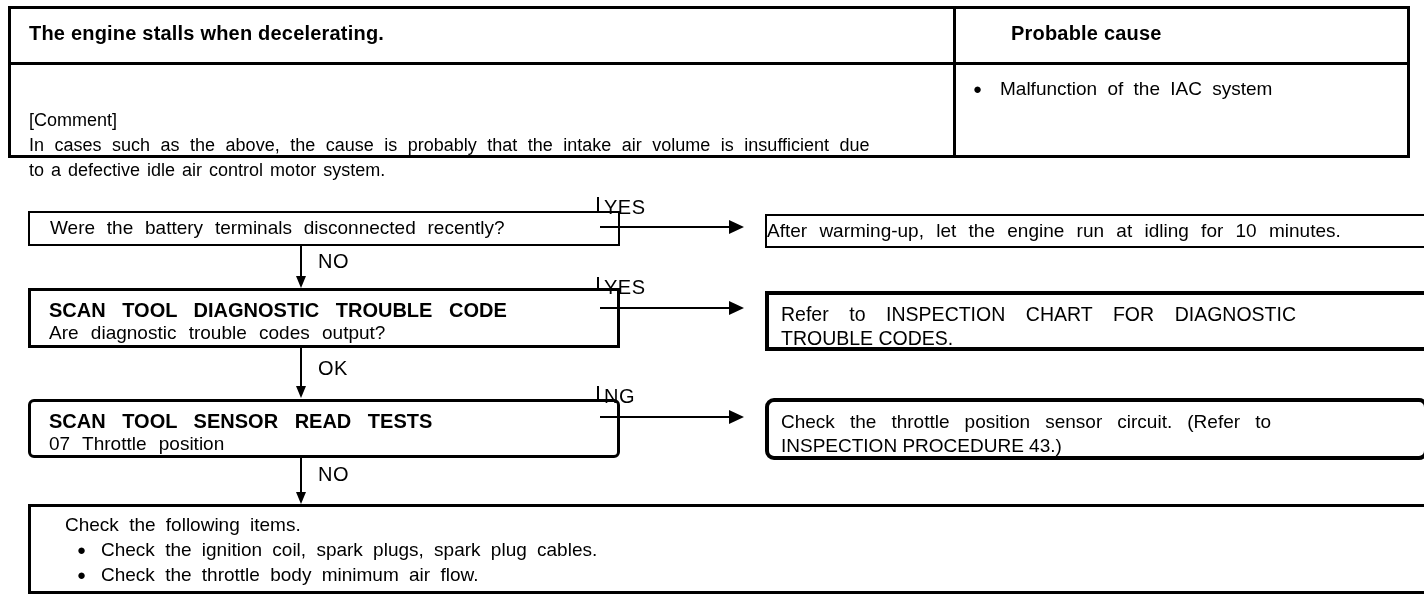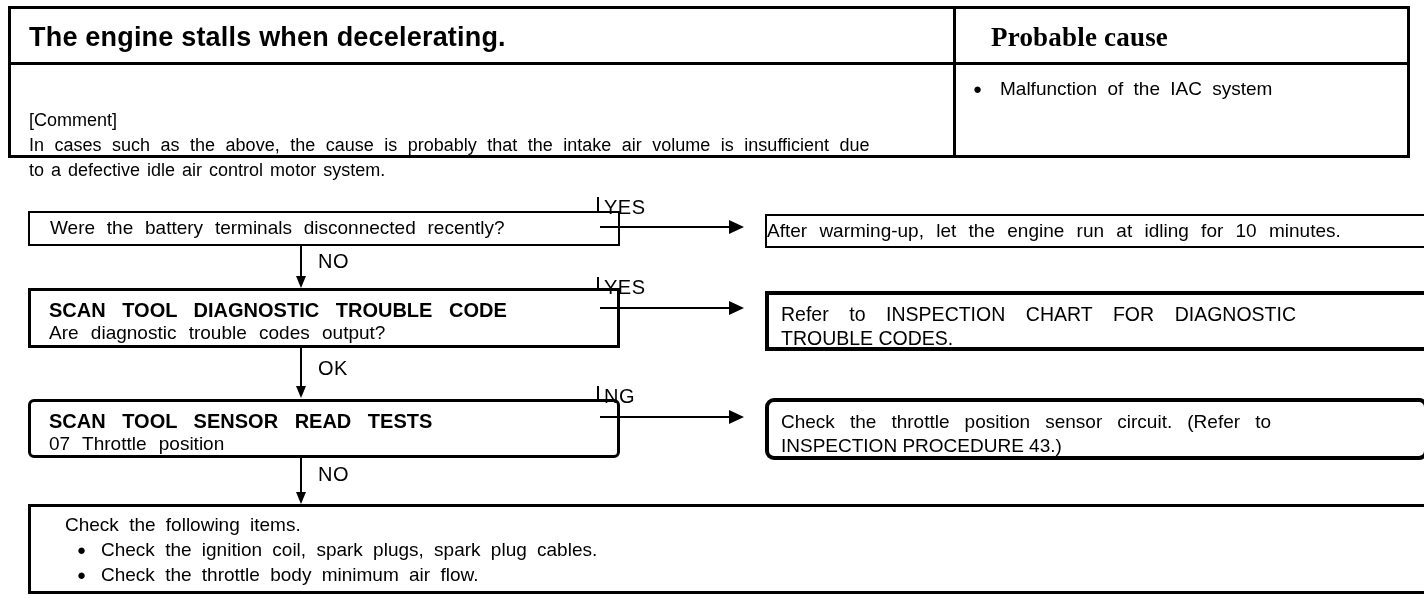--- a/index.html
+++ b/index.html
@@ -3,23 +3,23 @@
 <meta charset="utf-8">
 <style>
   html,body{margin:0;padding:0;background:#ffffff;}
   #page{position:relative;width:1424px;height:602px;background:#ffffff;
         font-family:"Liberation Sans", sans-serif;color:#000;overflow:hidden;}
 
   
   .tbl{position:absolute;left:8px;top:6px;width:1396px;height:146px;border:3px solid #000;}
   .tbl .div-v{position:absolute;left:942px;top:0;bottom:0;width:3px;background:#000;}
   .tbl .div-h{position:absolute;left:0;right:0;top:53px;height:3px;background:#000;}
-  .hdr{position:absolute;font-weight:bold;font-size:27px;letter-spacing:0.2px;white-space:nowrap;}
+  .hdr{position:absolute;font-weight:bold;font-size:20px;letter-spacing:0.2px;white-space:nowrap;}
   .hdr-l{left:18px;top:13px;}
-  .hdr-r{left:980px;top:13px;font-family:Liberation Serif, serif;}
+  .hdr-r{left:1000px;top:13px;}
   .comment{position:absolute;left:18px;top:63px;font-size:18px;line-height:25px;white-space:nowrap;margin-top:36px;}
   .comment .ws{word-spacing:5.5px;}
   .comment .ws2{word-spacing:2px;}
   .cause{position:absolute;left:962px;top:69px;font-size:19px;word-spacing:5px;white-space:nowrap;}
   .cause .blt{display:inline-block;width:27px;font-size:15px;vertical-align:1px;}
 
   
   .fbox{position:absolute;background:#fff;box-sizing:border-box;margin-left:20px;}
   .b2{border:2px solid #000;}
   .b3{border:3px solid #000;}

